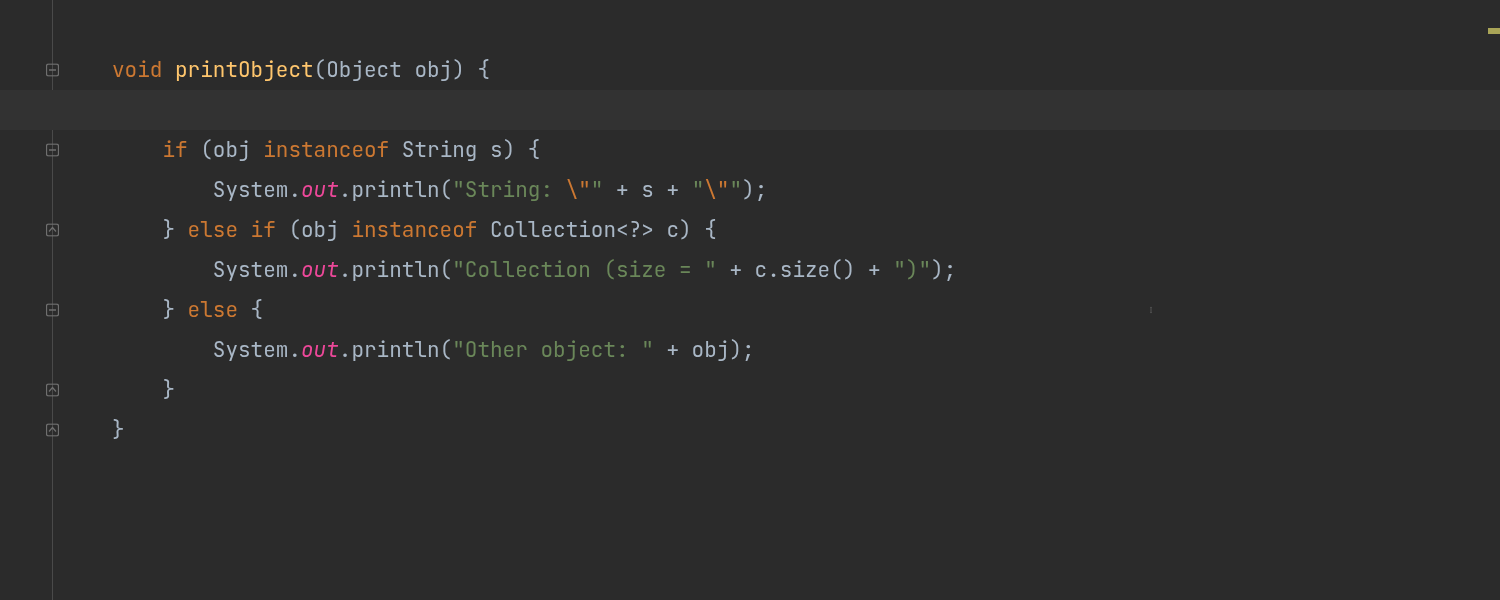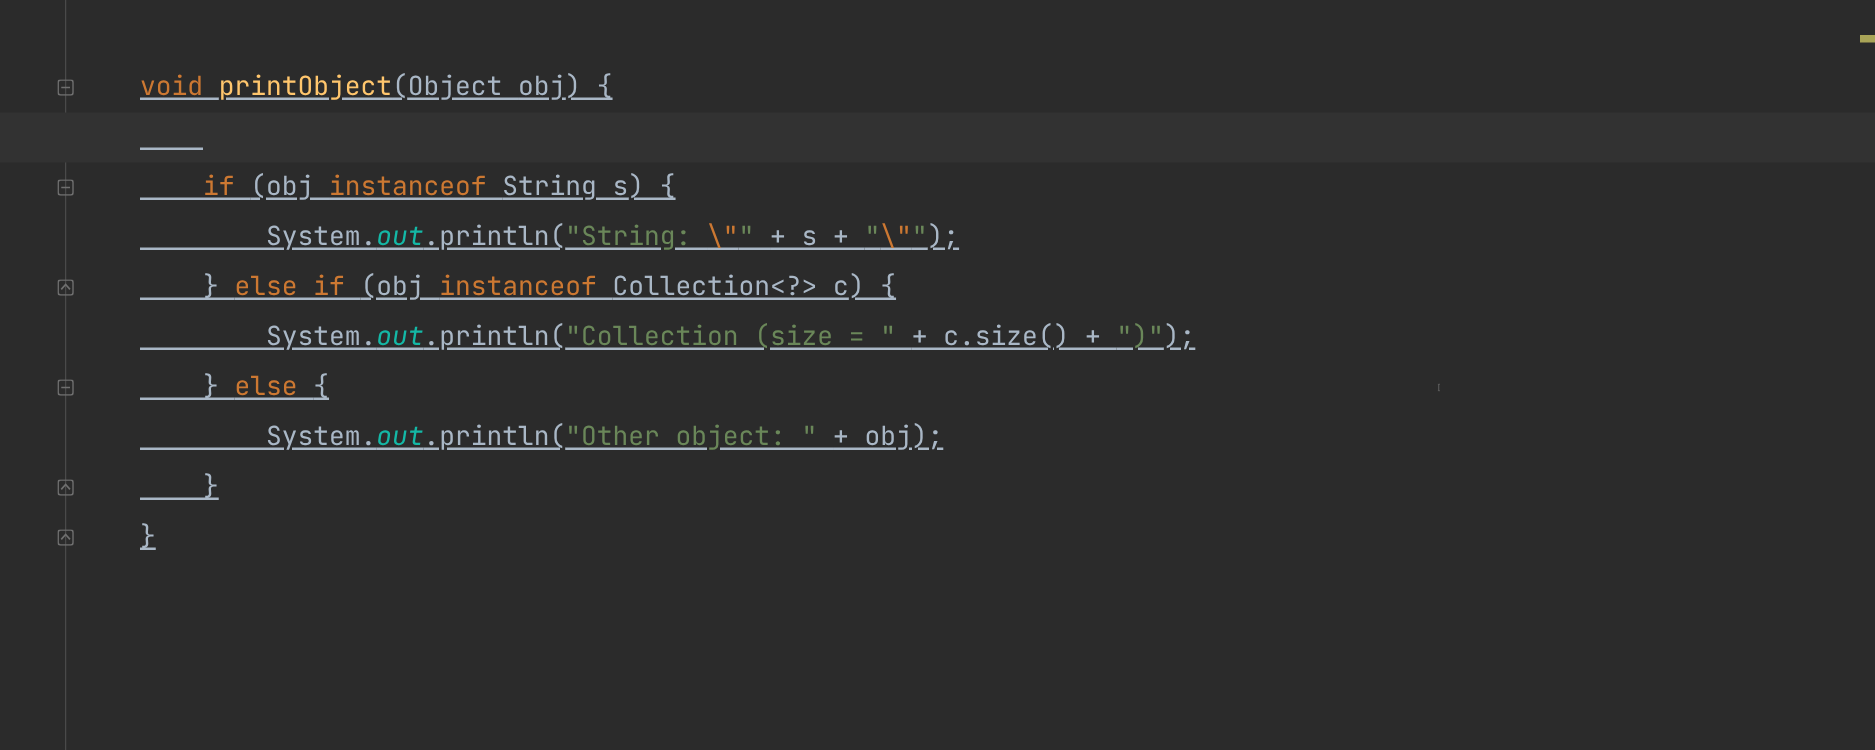--- a/index.html
+++ b/index.html
@@ -11,21 +11,20 @@
       font-family: "JetBrains Mono", "Fira Code", Consolas, Menlo, monospace;
       font-size: 21px;
       line-height: 40px;
       color: #a9b7c6;
     }
     .editor {
       position: relative;
       width: 100%;
       height: 100%;
       display: flex;
-      text-decoration: underline;
     }
     .gutter {
       position: relative;
       width: 72px;
       height: 100%;
       flex: 0 0 72px;
       background: #2b2b2b;
     }
     .gutter::after {
       content: "";
@@ -62,21 +61,21 @@
     .code {
       position: relative;
       z-index: 1;
       padding-left: 40px;
       white-space: pre;
     }
     .line { height: 40px; }
     .k { color: #cc7832; }          
     .mname { color: #ffc66d; }      
     .type { color: #a9b7c6; }
-    .field-it { color: #14b8a6; font-style: italic; }
+    .field-it { color: #ec4899; font-style: italic; }
     .s { color: #6a8759; }          
     .esc { color: #cc7832; }        
     .id { color: #a9b7c6; }
     .p { color: #a9b7c6; }
     .scrollbar-track {
       position: absolute;
       right: 0;
       top: 0;
       width: 14px;
       height: 100%;

